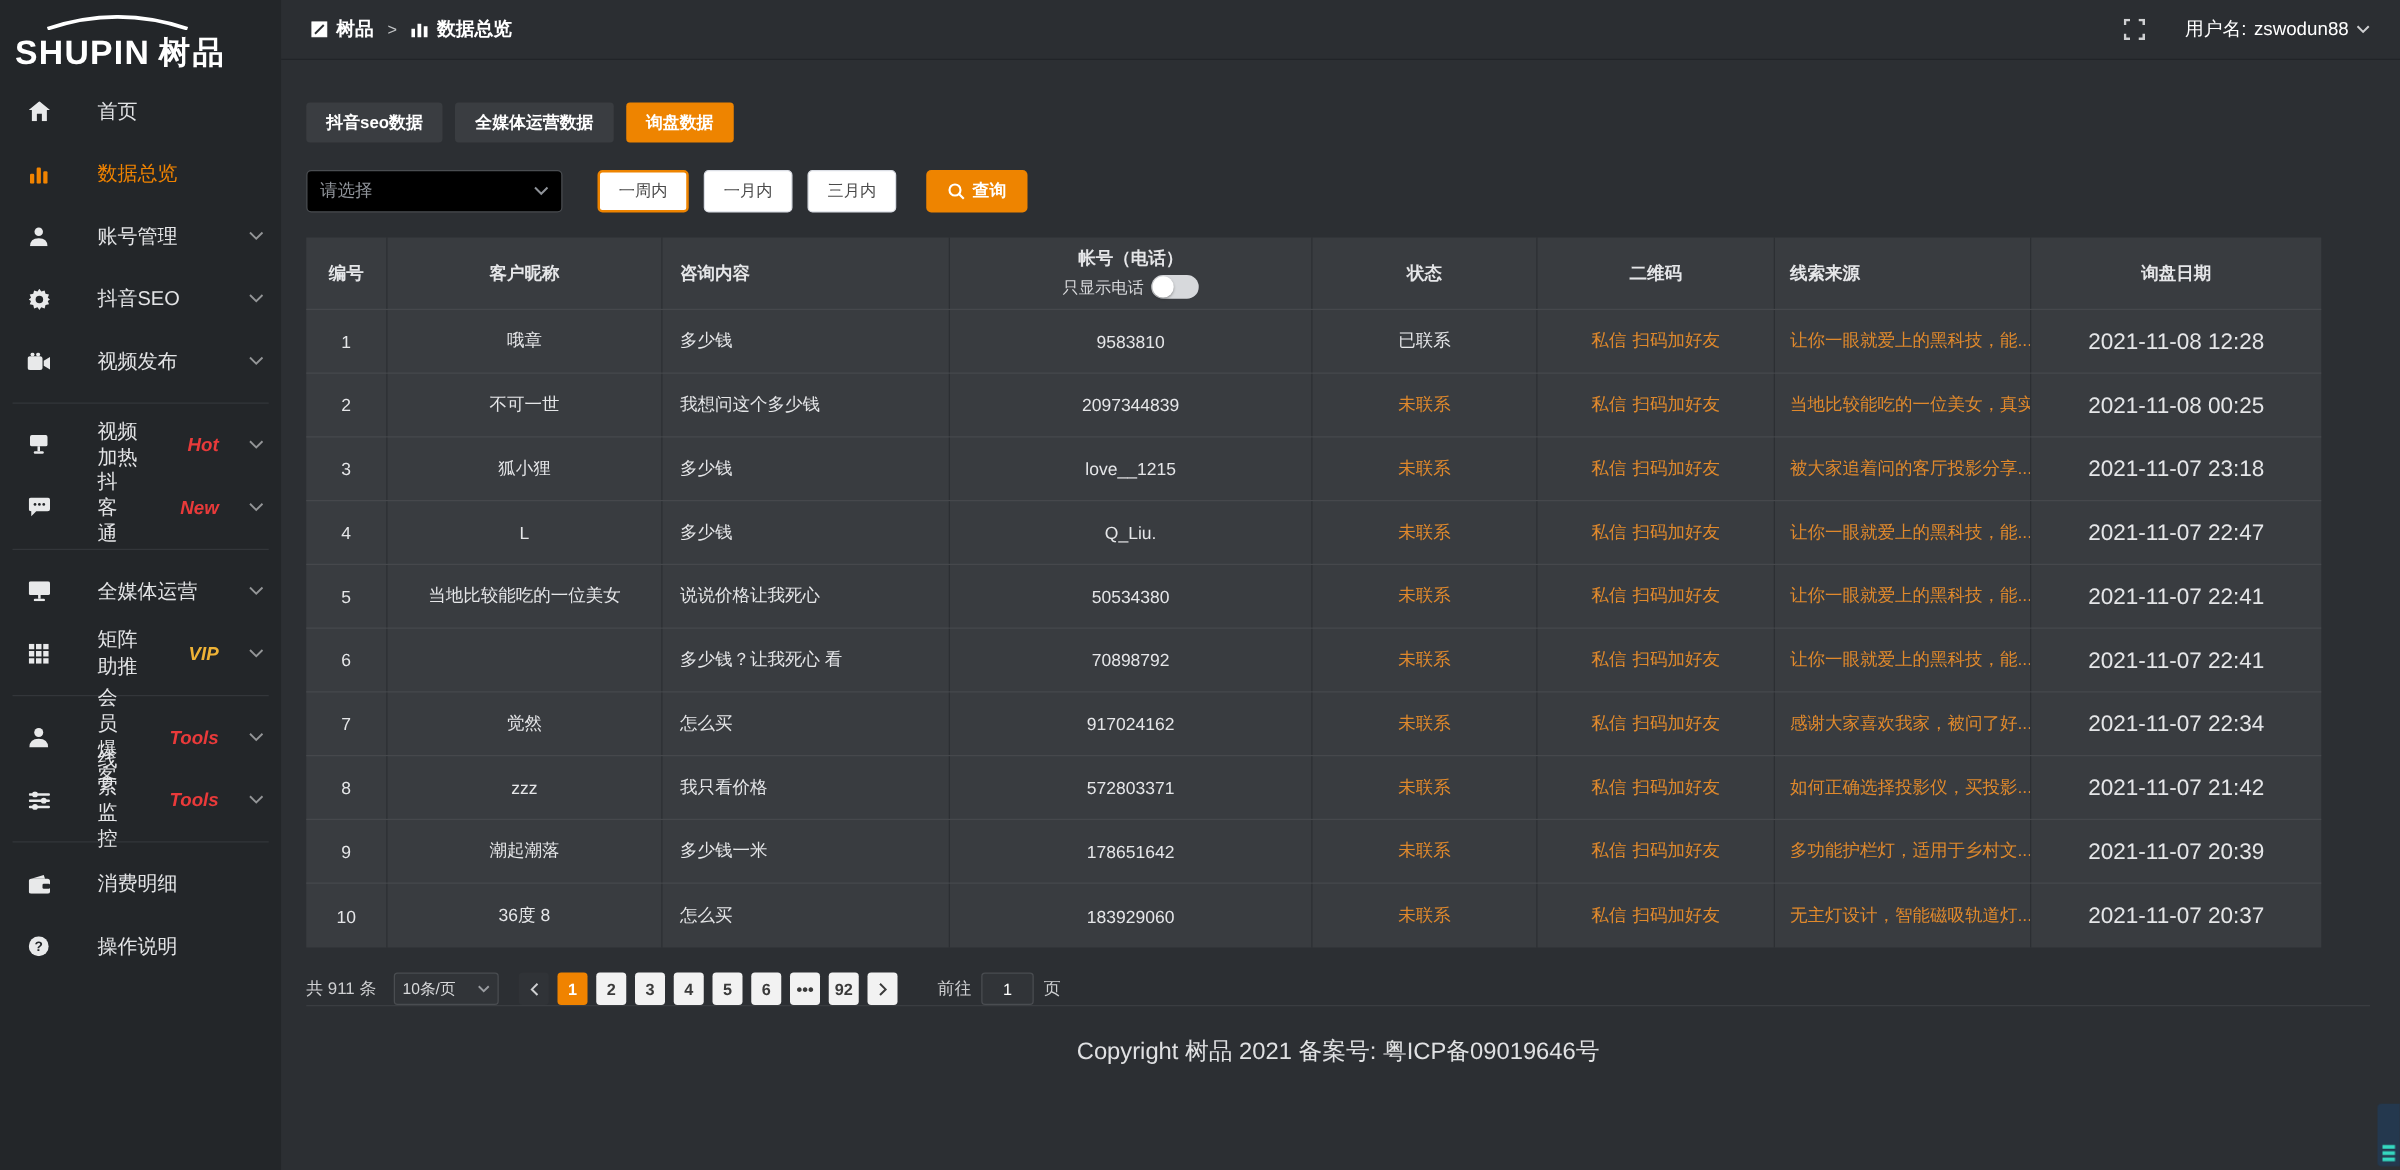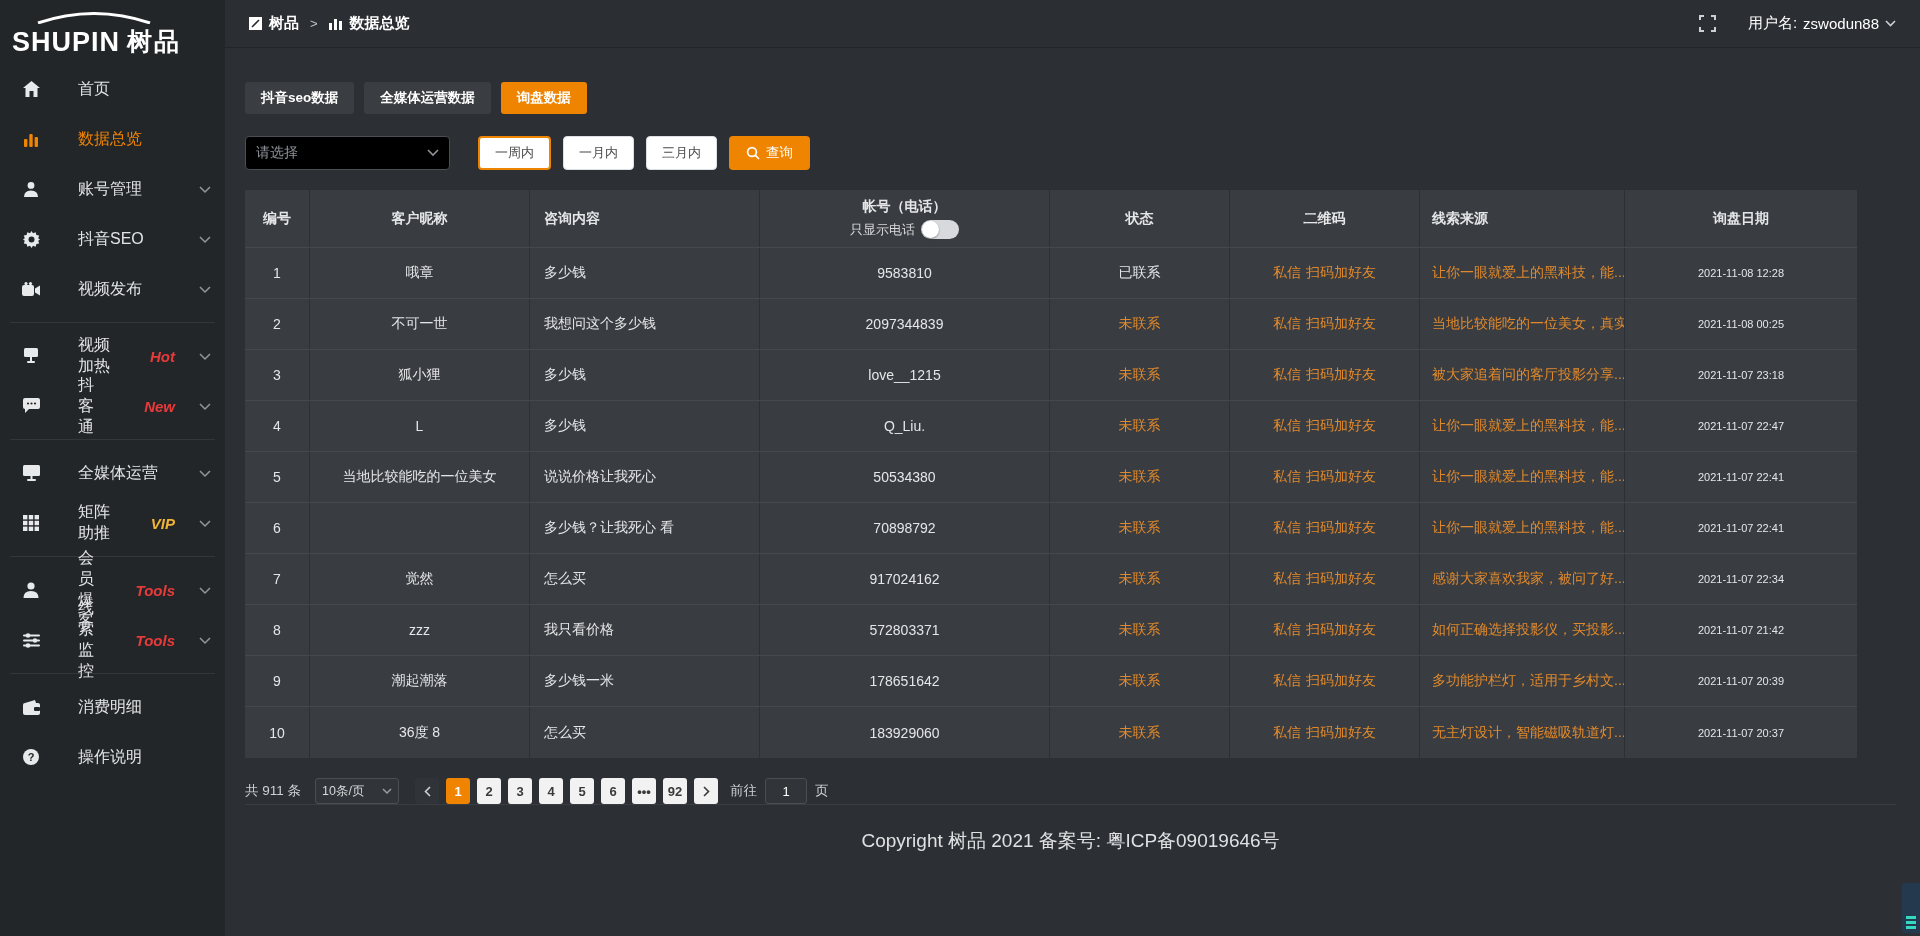--- a/index.html
+++ b/index.html
@@ -37,21 +37,21 @@
   .tab-btn { height:32px; padding:0 16px; background:#3a3d41; border:none; border-radius:3px; color:#fff; font-size:13.5px; font-weight:700; cursor:pointer; font-family:inherit; }
   .tab-btn.active { background:#ee8400; }
 
   
   .filters { margin-top:22px; display:flex; align-items:center; }
   .fselect { width:205px; height:34px; background:#000000; border:1px solid #4a4d51; border-radius:4px; display:flex; align-items:center; padding:0 10px; color:#8f9399; font-size:14px; cursor:pointer; }
   .fselect .sel-chev { margin-left:auto; }
   .range-btn { height:34px; padding:0 15px; margin-left:12px; border-radius:4px; background:#fff; border:1px solid #dcdfe6; color:#4a4a4a; font-size:13px; cursor:pointer; font-family:inherit; }
   .range-btn.selected { border:2px solid #ee8400; }
   .range-btn:first-of-type { margin-left:28px; }
-  .search-btn { height:34px; padding:0 17px; margin-left:12px; border:none; border-radius:4px; background:#ee8400; color:#fff; font-size:13.5px; font-weight:400; cursor:pointer; display:flex; align-items:center; gap:6px; font-family:inherit; }
+  .search-btn { height:34px; padding:0 17px; margin-left:24px; border:none; border-radius:4px; background:#ee8400; color:#fff; font-size:13.5px; font-weight:700; cursor:pointer; display:flex; align-items:center; gap:6px; font-family:inherit; }
 
   
   .dtable { margin-top:20px; width:1612px; background:#393c40; }
   .trow { display:flex; border-bottom:1px solid #46484c; }
   .trow:last-child { border-bottom:none; }
   .th { height:58px; font-weight:700; color:#d8d9db; }
   .td-row { height:51px; }
   .cell { display:flex; align-items:center; justify-content:center; color:#e5e6e8; font-size:14px; border-right:1px solid #2c2f33; overflow:hidden; white-space:nowrap; }
   .cell:last-child { border-right:none; }
   .c0 { width:65px; }  .c1 { width:220px; } .c2 { width:230px; justify-content:flex-start; padding-left:14px; }
@@ -59,31 +59,31 @@
   .c6 { width:205px; justify-content:flex-start; padding-left:12px; }
   .c7 { flex:1; }
   .phone-head { flex-direction:column; justify-content:center; gap:4px; }
   .toggle-line { display:flex; align-items:center; gap:6px; font-size:13px; font-weight:400; color:#d8d9db; }
   .switch { width:38px; height:19px; border-radius:10px; background:#d7d9dc; position:relative; cursor:pointer; }
   .switch .knob { position:absolute; left:1px; top:1px; width:17px; height:17px; border-radius:50%; background:#fff; box-shadow:0 1px 2px rgba(0,0,0,.35); }
   .qr-cell span { color:#e0892c; cursor:pointer; }
   .qr-cell span + span { margin-left:5px; }
   .src-link { color:#e0892c; cursor:pointer; overflow:hidden; white-space:nowrap; }
   .status-un { color:#e0892c; }
-  .date-cell { font-size:11px; }
+  .date-cell { font-size:18px; }
 
   
   .pagination { margin-top:20px; display:flex; align-items:center; color:#cfd0d2; font-size:13.5px; }
   .pg-total { margin-right:14px; }
   .pg-size { width:84px; height:26px; background:#313438; border:1px solid #4a4d51; border-radius:3px; display:flex; align-items:center; padding:0 6px; gap:4px; color:#d8d9db; font-size:12.5px; cursor:pointer; }
   .pg-size .sel-chev { margin-left:auto; }
   .pg-btn { min-width:24px; height:26px; margin-left:7px; border-radius:3px; border:none; background:#f2f2f2; color:#3a3a3a; font-size:13px; font-weight:700; cursor:pointer; display:flex; align-items:center; justify-content:center; padding:0 4px; font-family:inherit; }
   .pg-btn.prev { background:#303337; color:#cfd0d2; margin-left:16px; }
   .pg-btn.active { background:#f08300; color:#fff; }
-  .pg-goto { margin-left:12px; display:flex; align-items:center; gap:8px; }
+  .pg-goto { margin-left:32px; display:flex; align-items:center; gap:8px; }
   .pg-input { width:42px; height:26px; background:#313438; border:1px solid #4a4d51; border-radius:3px; color:#fff; text-align:center; font-size:13px; font-family:inherit; }
 
   
   .footer { margin-top:auto; height:72px; border-top:1px solid #3a3d41; display:flex; align-items:center; justify-content:center; color:#e0e1e3; font-size:19px; }
 
   .edge-widget { position:fixed; right:0; bottom:3px; width:18px; height:50px; background:#24384e; border-radius:3px 0 0 3px; display:flex; flex-direction:column; justify-content:flex-end; align-items:center; gap:2px; padding-bottom:4px; }
   .edge-widget i { display:block; width:10px; height:3px; background:#35d8c0; }
 </style>
 </head>
 <body>

